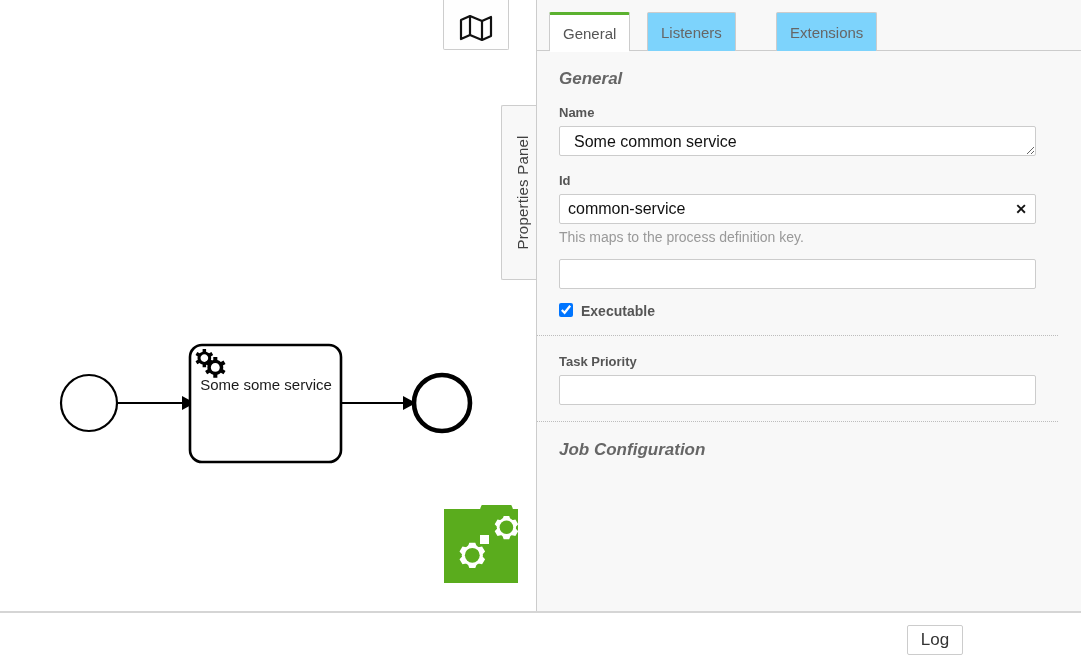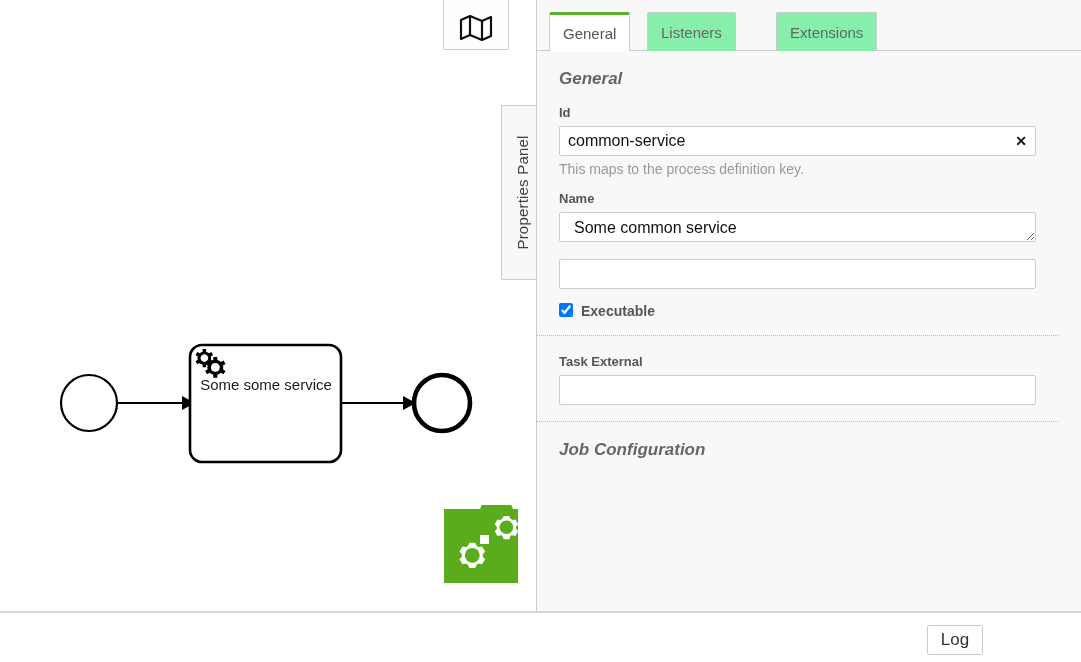--- a/index.html
+++ b/index.html
@@ -139,21 +139,21 @@
   }
   .tab {
     position: absolute;
     top: 12px;
     height: 39px;
     padding: 0 13px;
     display: flex;
     align-items: center;
     font-size: 15px;
     color: #666666;
-    background: #86efac;
+    background: #7dd3fc;
     border: 1px solid #cccccc;
     border-bottom: none;
     border-radius: 2px 2px 0 0;
     box-sizing: border-box;
     z-index: 1;
   }
   .tab.active {
     background: #ffffff;
     color: #555555;
     border-top: 3px solid #5bb12f;
@@ -302,21 +302,20 @@
   }
 
   
   #statusbar {
     position: absolute;
     left: 0;
     top: 615px;
     width: 971px;
     height: 47px;
     background: #ffffff;
-    padding-left: 20px;
   }
   #log-button {
     position: absolute;
     right: 8px;
     top: 10px;
     min-width: 56px;
     height: 30px;
     padding: 0 12px;
     display: flex;
     align-items: center;
@@ -416,48 +415,48 @@
         <span>Extensions</span>
       </div>
     </div>
 
     <div id="panel-body">
 
       <div class="group">
         <div class="group-title">General</div>
 
         <div class="field">
+          <label class="field-label">Name</label>
+          <textarea class="text-area" style="">Some common service</textarea>
+        </div>
+
+        <div class="field">
           <label class="field-label">Id</label>
           <div class="input-wrap">
             <input class="text-input" type="text" value="common-service" style="">
             <button class="clear-btn">✕</button>
           </div>
           <div class="hint">This maps to the process definition key.</div>
         </div>
 
         <div class="field">
-          <label class="field-label">Name</label>
-          <textarea class="text-area" style="">Some common service</textarea>
-        </div>
-
-        <div class="field">
           <div class="input-wrap">
             <input class="text-input" type="text" value="" style="">
           </div>
         </div>
 
         <div class="field checkbox-row">
           <input type="checkbox" checked="" style="">
           <label>Executable</label>
         </div>
       </div>
 
       <div class="group">
         <div class="field">
-          <label class="field-label">Task External</label>
+          <label class="field-label">Task Priority</label>
           <div class="input-wrap">
             <input class="text-input" type="text" value="" style="">
           </div>
         </div>
       </div>
 
       <div class="group">
         <div class="group-title">Job Configuration</div>
       </div>
     </div>

